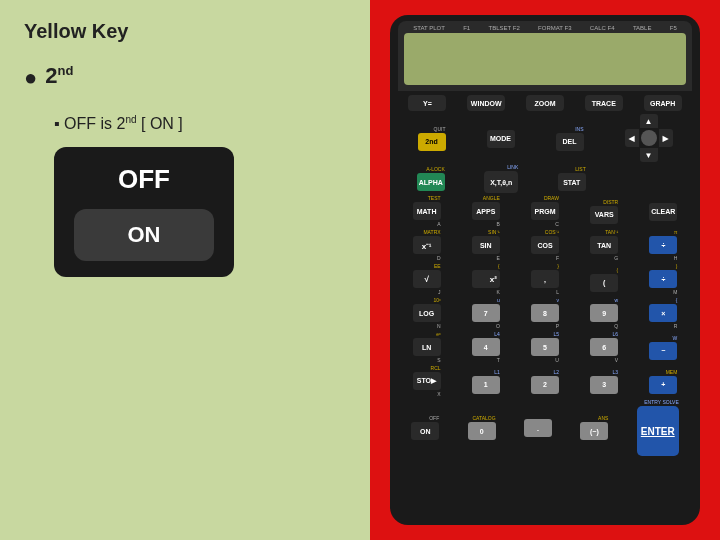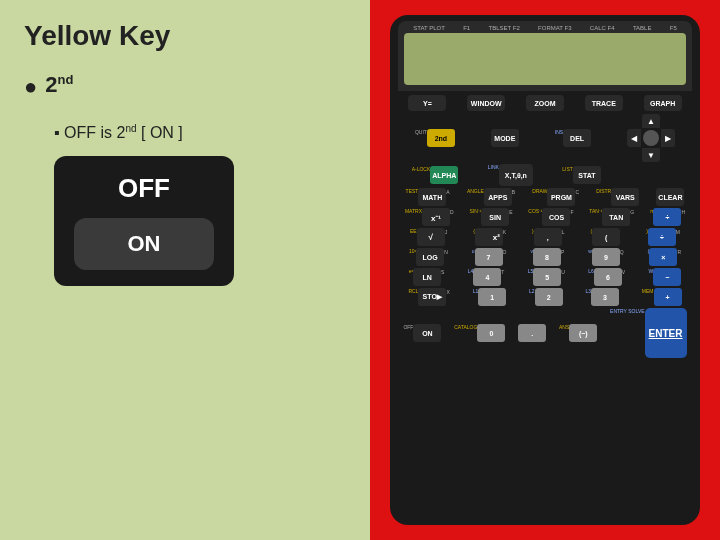--- a/index.html
+++ b/index.html
@@ -14,21 +14,21 @@
     
     .left-panel {
       width: 370px;
       height: 540px;
       background: #c8d8a0;
       padding: 20px 24px;
       position: relative;
     }
 
     .page-title {
-      font-size: 28px;
+      font-size: 20px;
       font-weight: bold;
       color: #222;
       margin-bottom: 20px;
     }
 
     .bullet-item {
       display: flex;
       align-items: flex-start;
       margin-bottom: 10px;
     }
@@ -249,21 +249,21 @@
       align-items:center;
       justify-items:center;
     }
 
     .nav-up2 { background: #2a2a2a; color:white; font-size:8px; width:18px; height:14px; border-radius:3px 3px 0 0; display:flex; align-items:center; justify-content:center; cursor:pointer; grid-column:2; grid-row:1;}
     .nav-down2 { background: #2a2a2a; color:white; font-size:8px; width:18px; height:14px; border-radius:0 0 3px 3px; display:flex; align-items:center; justify-content:center; cursor:pointer; grid-column:2; grid-row:3;}
     .nav-left2 { background: #2a2a2a; color:white; font-size:8px; width:14px; height:18px; border-radius:3px 0 0 3px; display:flex; align-items:center; justify-content:center; cursor:pointer; grid-column:1; grid-row:2;}
     .nav-right2 { background: #2a2a2a; color:white; font-size:8px; width:14px; height:18px; border-radius:0 3px 3px 0; display:flex; align-items:center; justify-content:center; cursor:pointer; grid-column:3; grid-row:2;}
     .nav-center2 { background: #555; color:white; font-size:6px; width:16px; height:16px; border-radius:50%; display:flex; align-items:center; justify-content:center; cursor:pointer; grid-column:2; grid-row:2;}
 
-    .row-item { position: relative; display:flex; flex-direction:row; align-items:flex-start;}
+    .row-item { position: relative; display:flex; flex-direction:column; align-items:flex-end;}
 
     .mini-yellow { font-size:5px; color:#ccaa00; white-space:nowrap; margin-bottom:1px;}
     .mini-blue { font-size:5px; color:#88aaff; white-space:nowrap; margin-bottom:1px;}
     .mini-gray { font-size:5px; color:#aaa; white-space:nowrap; margin-bottom:1px;}
 
     .letter-label { font-size:5px; color:#aaa; margin-top:1px;}
   </style>
 </head>
 <body>
 

